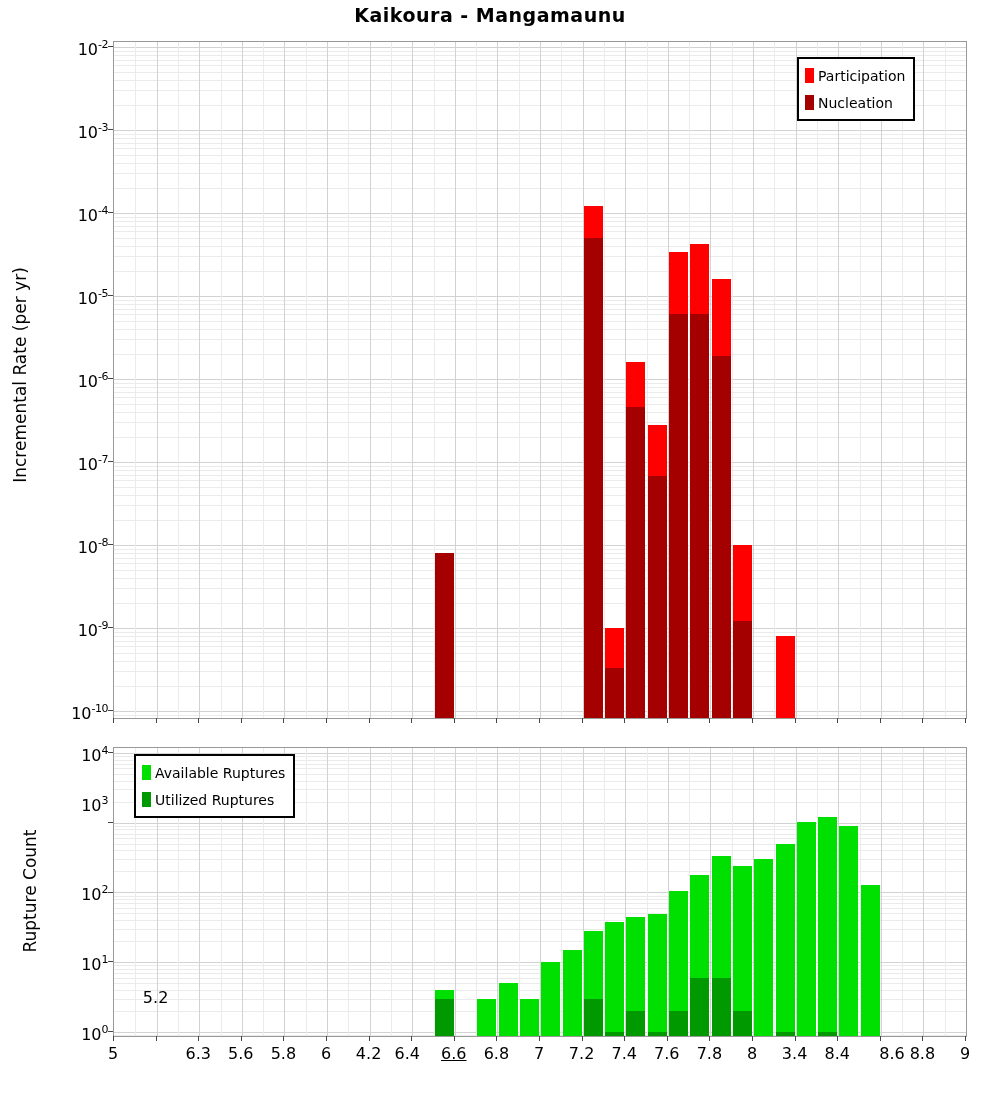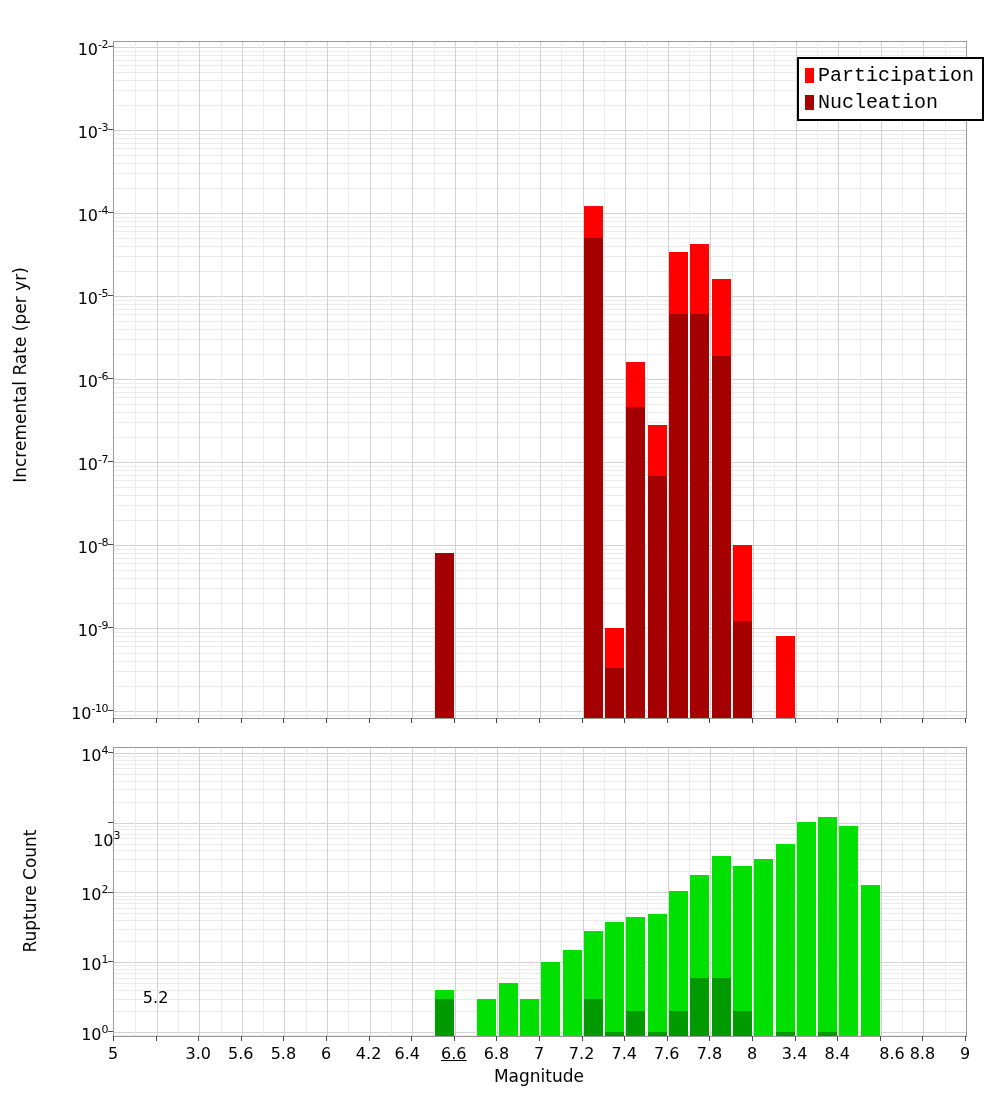--- a/index.html
+++ b/index.html
@@ -24,36 +24,36 @@
   .xtick{position:absolute;width:50px;margin-left:-25px;text-align:center;font-size:16px;}
   .tickmark{position:absolute;background:#444;}
 
   .axis-label-y{position:absolute;width:420px;height:22px;text-align:center;
                 font-size:17px;transform:rotate(-90deg);}
   .axis-label-x{position:absolute;left:113px;width:852px;text-align:center;font-size:17px;}
 
   .legend{position:absolute;background:#fff;border:2px solid #000;padding:3px 8px 3px 6px;}
   .legend-item{display:flex;align-items:center;height:27px;white-space:nowrap;}
   .legend-swatch{width:9px;height:15px;display:inline-block;margin-right:4px;flex:0 0 auto;}
-  .legend-label{font-size:20px;font-family:Liberation Mono, monospace;}
+  .legend-label{font-size:14px;}
 
   #legend-top{left:797px;top:57px;}
   #legend-bottom{left:134px;top:754px;}
 </style>
 </head>
 <body>
 
 <div id="figure">
 
+  <div class="chart-title">Kaikoura - Mangamaunu</div>
 
   <div class="axis-label-y" style="left:-189px;top:364px;">Incremental Rate (per yr)</div>
 
   <div class="axis-label-y" style="left:-179px;top:880px;">Rupture Count</div>
 
-  <div class="axis-label-x" style="top:1066px;">Magnitude</div>
 
   <div id="chart-top">
       <div class="plot" style="left: 113px; top: 41px; width: 852px; height: 676px;">
         <div class="gl h minor" style="top: 672.743px;"></div>
         <div class="gl h minor" style="top: 643.961px;"></div>
         <div class="gl h minor" style="top: 629.346px;"></div>
         <div class="gl h minor" style="top: 618.977px;"></div>
         <div class="gl h minor" style="top: 610.934px;"></div>
         <div class="gl h minor" style="top: 604.362px;"></div>
         <div class="gl h minor" style="top: 598.806px;"></div>
@@ -329,34 +329,34 @@
         <div class="bar" style="left: 533.6px; width: 19px; top: 284px; height: 4px; background: rgb(0, 154, 0);"></div>
         <div class="bar" style="left: 555px; width: 19px; top: 263px; height: 25px; background: rgb(0, 154, 0);"></div>
         <div class="bar" style="left: 576.3px; width: 19px; top: 229.7px; height: 58.3px; background: rgb(0, 154, 0);"></div>
         <div class="bar" style="left: 597.5px; width: 19px; top: 229.7px; height: 58.3px; background: rgb(0, 154, 0);"></div>
         <div class="bar" style="left: 618.9px; width: 19px; top: 263px; height: 25px; background: rgb(0, 154, 0);"></div>
         <div class="bar" style="left: 661.5px; width: 19px; top: 284px; height: 4px; background: rgb(0, 154, 0);"></div>
         <div class="bar" style="left: 704px; width: 19px; top: 284px; height: 4px; background: rgb(0, 154, 0);"></div>
       </div>
       <div class="ytick" style="top: 740.953px;">10<sup>4</sup></div>
       <div class="tickmark" style="left: 108px; top: 752px; width: 5px; height: 1px;"></div>
-      <div class="ytick" style="top: 826px; padding-left: 12px;">10<sup>3</sup></div>
+      <div class="ytick" style="top: 791px;">10<sup>3</sup></div>
       <div class="tickmark" style="left: 108px; top: 821.7px; width: 5px; height: 1px;"></div>
       <div class="ytick" style="top: 880.488px;">10<sup>2</sup></div>
       <div class="tickmark" style="left: 108px; top: 891.5px; width: 5px; height: 1px;"></div>
       <div class="ytick" style="top: 950.256px;">10<sup>1</sup></div>
       <div class="tickmark" style="left: 108px; top: 961.3px; width: 5px; height: 1px;"></div>
       <div class="ytick" style="top: 1020.02px;">10<sup>0</sup></div>
       <div class="tickmark" style="left: 108px; top: 1031px; width: 5px; height: 1px;"></div>
       <div class="tickmark" style="left: 113px; top: 1036px; width: 1px; height: 5px;"></div>
       <div class="xtick" style="left: 113px; top: 1044px;">5</div>
       <div class="tickmark" style="left: 155.6px; top: 1036px; width: 1px; height: 5px;"></div>
       <div class="xtick" style="left: 155.6px; top: 988px;">5.2</div>
       <div class="tickmark" style="left: 198.2px; top: 1036px; width: 1px; height: 5px;"></div>
-      <div class="xtick" style="left: 198.2px; top: 1044px;">3.0</div>
+      <div class="xtick" style="left: 198.2px; top: 1044px;">6.3</div>
       <div class="tickmark" style="left: 240.8px; top: 1036px; width: 1px; height: 5px;"></div>
       <div class="xtick" style="left: 240.8px; top: 1044px;">5.6</div>
       <div class="tickmark" style="left: 283.4px; top: 1036px; width: 1px; height: 5px;"></div>
       <div class="xtick" style="left: 283.4px; top: 1044px;">5.8</div>
       <div class="tickmark" style="left: 326px; top: 1036px; width: 1px; height: 5px;"></div>
       <div class="xtick" style="left: 326px; top: 1044px;">6</div>
       <div class="tickmark" style="left: 368.6px; top: 1036px; width: 1px; height: 5px;"></div>
       <div class="xtick" style="left: 368.6px; top: 1044px;">4.2</div>
       <div class="tickmark" style="left: 411.2px; top: 1036px; width: 1px; height: 5px;"></div>
       <div class="xtick" style="left: 395px; top: 1044px; text-align: right;">6.4</div>
@@ -392,14 +392,24 @@
     <div class="legend-item">
       <span class="legend-swatch" style="background: rgb(255, 0, 0);"></span>
       <span class="legend-label">Participation</span>
     </div>
     <div class="legend-item">
       <span class="legend-swatch" style="background: rgb(164, 0, 0);"></span>
       <span class="legend-label">Nucleation</span>
     </div>
   </div>
 
+  <div class="legend" id="legend-bottom">
+    <div class="legend-item">
+      <span class="legend-swatch" style="background: rgb(0, 224, 0);"></span>
+      <span class="legend-label">Available Ruptures</span>
+    </div>
+    <div class="legend-item">
+      <span class="legend-swatch" style="background: rgb(0, 154, 0);"></span>
+      <span class="legend-label">Utilized Ruptures</span>
+    </div>
+  </div>
 
 </div>
 
 </body></html>

